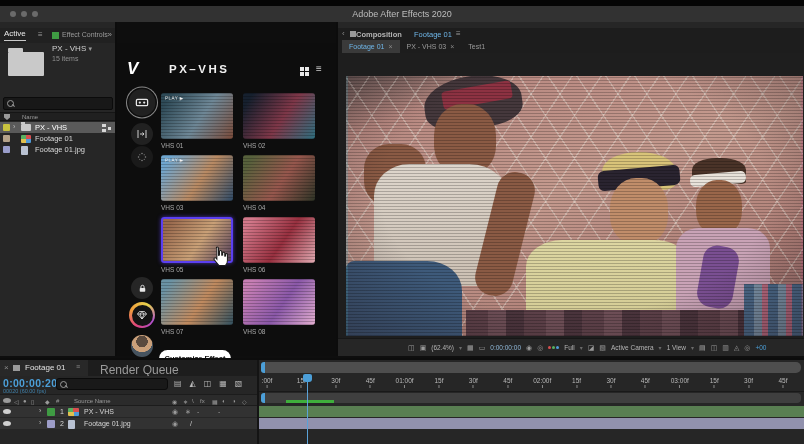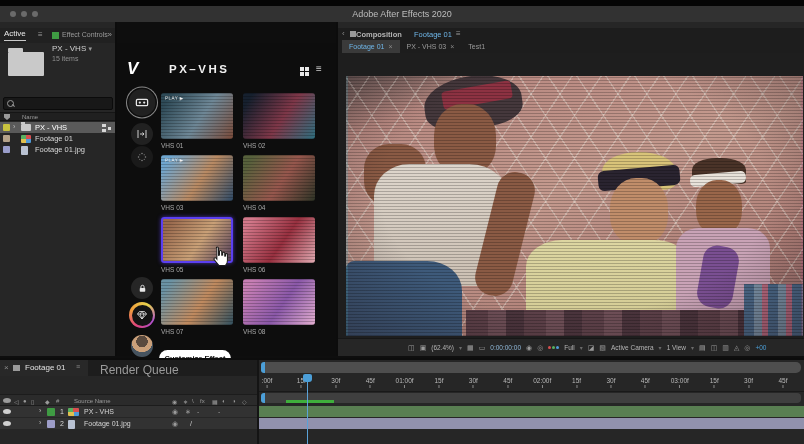--- a/index.html
+++ b/index.html
@@ -398,20 +398,34 @@
     <div class="tleft">
       <div class="ttabbar">
         <div class="ttab">
           <span class="ttx">×</span>
           <span class="ttic"></span>
           <span class="ttn">Footage 01</span>
           <span class="ttm">≡</span>
         </div>
         <span class="trq">Render Queue</span>
       </div>
+      <div class="tcontrols">
+        <span class="ttime">0:00:00:20</span>
+        <span class="ttimesub">00020 (60.00 fps)</span>
+        <span class="tsearch">
+            <span class="mag"></span>
+          </span>
+        <span class="ticons">
+          <span>▤</span>
+          <span>◭</span>
+          <span>◫</span>
+          <span>▦</span>
+          <span>▧</span>
+        </span>
+      </div>
       <div class="thead">
         <span class="th-i" style="left:3px"><span class="ic-eye" style="background:#9a9a9a"></span></span>
         <span class="th-i" style="left:14px">◁</span>
         <span class="th-i" style="left:23px">●</span>
         <span class="th-i" style="left:31px">▯</span>
         <span class="th-i" style="left:45px">◆</span>
         <span class="th-i" style="left:56px">#</span>
         <span class="th-i" style="left:74px">Source Name</span>
         <span class="th-i" style="left:172px">◉</span>
         <span class="th-i" style="left:183px">∗</span>

